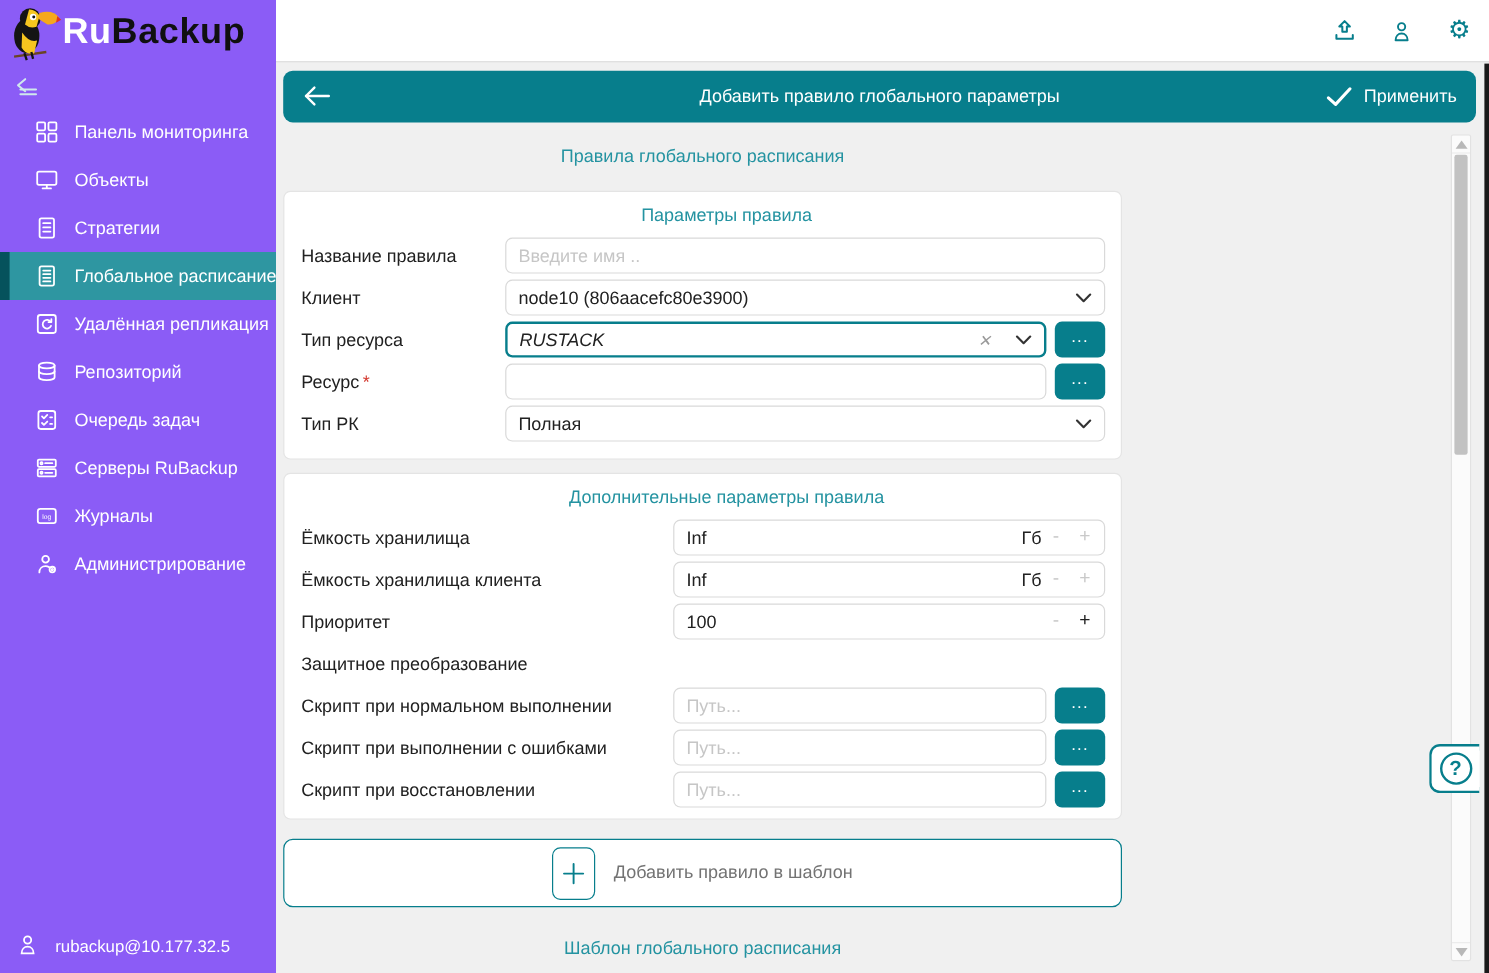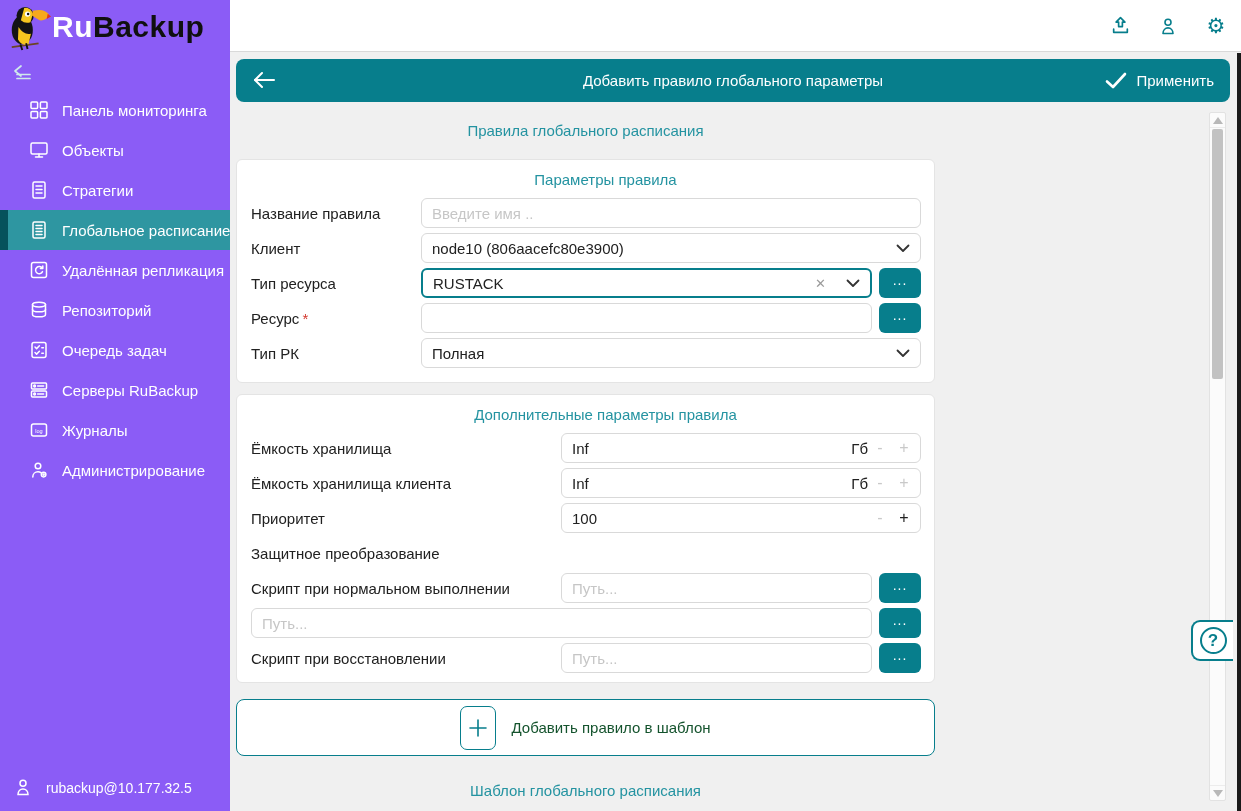--- a/index.html
+++ b/index.html
@@ -42,33 +42,33 @@
   .card1 .form-label { width:170px; flex:0 0 170px; }
   .card2 .form-label { width:310px; flex:0 0 310px; }
   .form-label { font-size:15px; color:#212121; }
   .req { color:#d3382e; margin-left:3px; }
   .ctl-wrap { flex:1; display:flex; align-items:center; }
   .input, .select, .ninput {
     flex:1; height:30px; border:1px solid #d9d9d9; border-radius:6px; background:#fff;
     display:flex; align-items:center; padding:0 10px; font-size:15px; min-width:0;
   }
   .select { cursor:pointer; }
-  .select.focused { border:2px solid #077E8C; }
+  .select.focused { border:2px solid #077E8C;font-style:italic; }
   .input input, .ninput input { border:none; outline:none; flex:1; min-width:0; font-size:15px; color:#212121; font-family:inherit; background:transparent; }
   input::placeholder { color:#c6c6c6; }
   .select-value { flex:1; color:#212121; white-space:nowrap; overflow:hidden; }
   .chevron { flex:0 0 auto; margin-left:8px; display:flex; }
   .clear-x { flex:0 0 auto; color:#9a9a9a; font-size:13px; margin-right:12px; cursor:pointer; }
   .more-btn { width:42px; height:30px; flex:0 0 42px; background:#077E8C; color:#fff; border:none; border-radius:6px; margin-left:7px; font-size:14px; letter-spacing:1px; cursor:pointer; font-family:inherit; padding-bottom:6px; }
   .suffix { color:#212121; margin-left:auto; padding-left:8px; }
   .step { flex:0 0 auto; width:24px; text-align:center; color:#c9c9c9; font-size:16px; cursor:pointer; user-select:none; }
   .step.plus { margin-right:-6px; }
   .step.active { color:#212121; }
   .ninput .no-suffix { margin-left:auto; }
-  .add-btn { position:absolute; left:6px; top:646px; width:699px; height:57px; background:#fff; border:1px solid #077E8C; border-radius:8px; display:flex; align-items:center; justify-content:center; gap:15px; color:#14532d; font-size:15px; cursor:pointer; }
+  .add-btn { position:absolute; left:6px; top:646px; width:699px; height:57px; background:#fff; border:1px solid #077E8C; border-radius:8px; display:flex; align-items:center; justify-content:center; gap:15px; color:#737373; font-size:15px; cursor:pointer; }
   .plus-box { width:36px; height:44px; border:1.6px solid #077E8C; border-radius:7px; display:flex; align-items:center; justify-content:center; }
   
   .scrollbar { position:absolute; right:11px; top:59px; width:17px; height:689px; background:#fbfbfb; border:1px solid #e2e2e2; border-radius:2px; }
   .sb-btn { position:absolute; left:0; width:100%; height:15px; display:flex; align-items:center; justify-content:center; cursor:pointer; }
   .sb-up { top:0; border-bottom:1px solid #ececec; }
   .sb-down { bottom:0; border-top:1px solid #ececec; }
   .tri-up { width:0; height:0; border-left:5px solid transparent; border-right:5px solid transparent; border-bottom:7px solid #b8b8b8; }
   .tri-down { width:0; height:0; border-left:5px solid transparent; border-right:5px solid transparent; border-top:7px solid #b8b8b8; }
   .sb-thumb { position:absolute; left:2px; top:16px; width:11px; height:250px; background:#c2c2c2; border-radius:2px; cursor:pointer; }
   
@@ -360,20 +360,21 @@
         <div class="form-row">
           <div class="form-label"><span>Скрипт при нормальном выполнении</span></div>
           <div class="ctl-wrap">
             <div class="input">
               <input placeholder="Путь..." style="">
             </div>
             <button class="more-btn">...</button>
           </div>
         </div>
         <div class="form-row">
+          <div class="form-label"><span>Скрипт при выполнении с ошибками</span></div>
           <div class="ctl-wrap">
             <div class="input">
               <input placeholder="Путь..." style="">
             </div>
             <button class="more-btn">...</button>
           </div>
         </div>
         <div class="form-row">
           <div class="form-label"><span>Скрипт при восстановлении</span></div>
           <div class="ctl-wrap">

